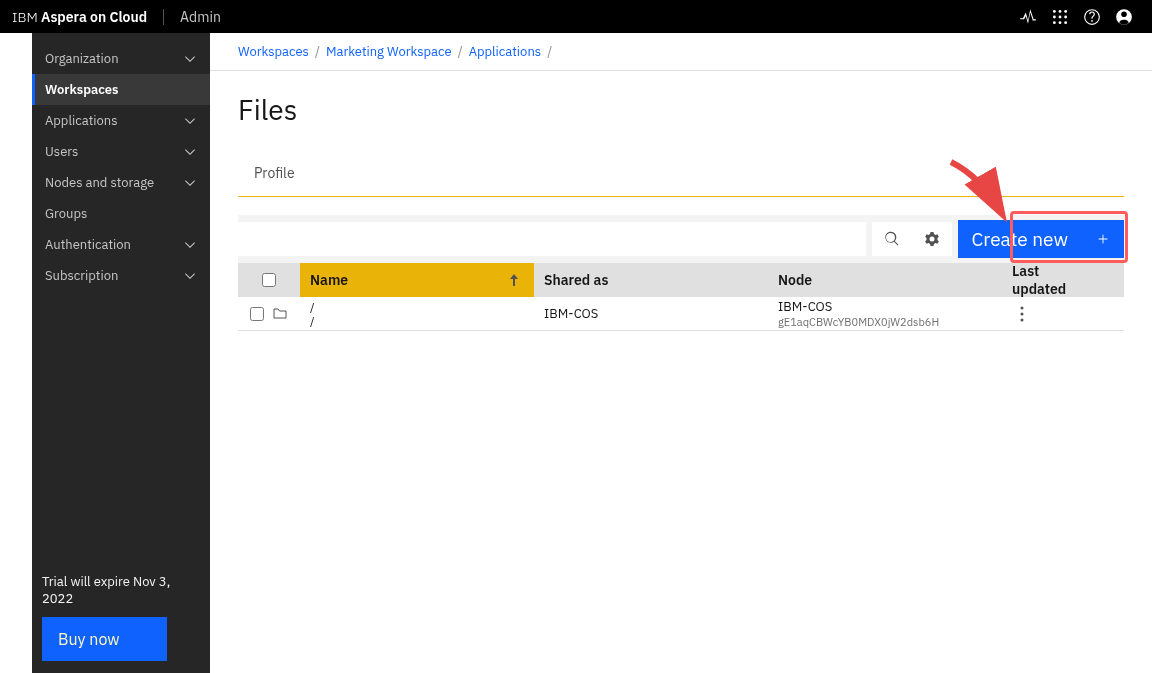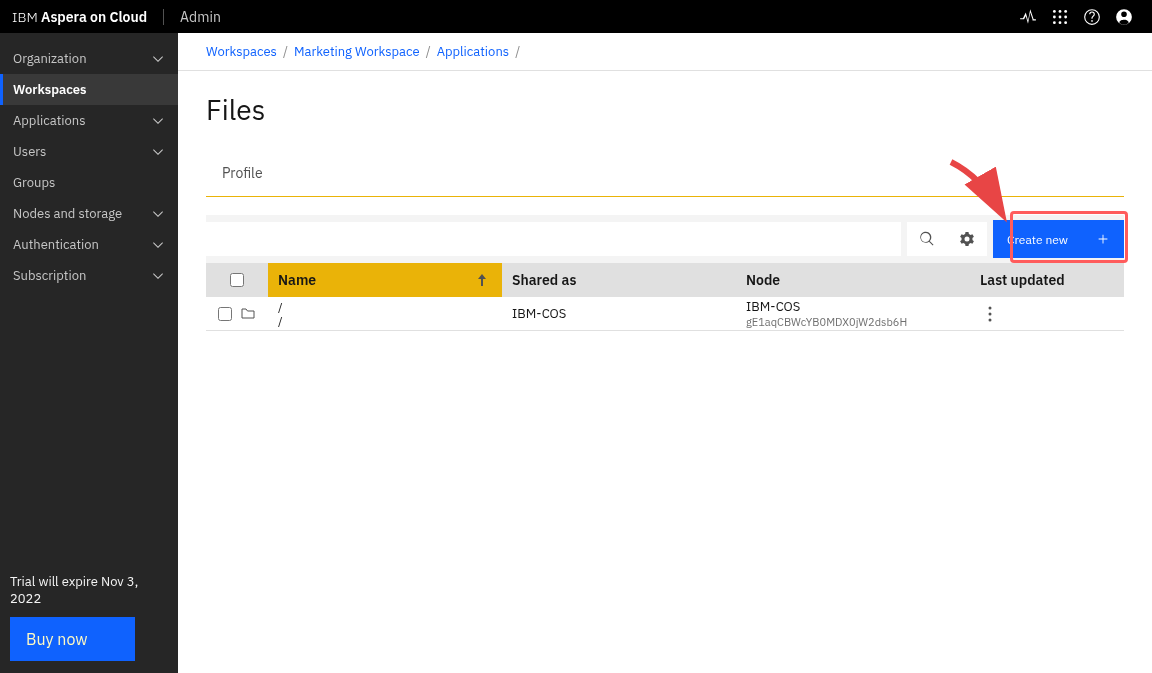--- a/index.html
+++ b/index.html
@@ -8,21 +8,21 @@
 .topbar { height: 33px; background: #000000; display: flex; align-items: center; padding: 0 12px; color: #fff; }
 .topbar .brand { font-size: 14px; }
 .topbar .brand .light { font-weight: 300; }
 .topbar .brand .bold { font-weight: 600; }
 .topbar .divider { width: 1px; height: 16px; background: #525252; margin: 0 16px; }
 .topbar .admin { font-size: 14px; color: #c6c6c6; }
 .topbar .spacer { flex: 1; }
 .topbar .icon-btn { width: 32px; height: 32px; display: flex; align-items: center; justify-content: center; cursor: pointer; }
 .topbar svg { fill: #fff; }
 
-.layout { display: flex; height: calc(673px - 33px); }
+.layout { display: flex; height: calc(673px - 33px); padding-left: 32px; }
 
 .sidebar { width: 178px; background: #262626; color: #c6c6c6; display: flex; flex-direction: column; }
 .sidebar .nav { flex: 1; padding-top: 10px; }
 .sidebar .nav-item { display: flex; align-items: center; justify-content: space-between; padding: 7px 12px 7px 10px; font-size: 13px; cursor: pointer; border-left: 3px solid transparent; }
 .sidebar .nav-item.active { background: #393939; color: #fff; border-left: 3px solid #0f62fe; font-weight: 600; }
 .sidebar .nav-item .chev { width: 16px; height: 16px; }
 .sidebar .footer { padding: 12px 10px; }
 .sidebar .trial { color: #f4f4f4; font-size: 13px; margin-bottom: 10px; }
 .sidebar .buy { background: #0f62fe; color: #fef9c3; padding: 12px 16px; font-size: 16px; cursor: pointer; width: 125px; }
 
@@ -34,21 +34,21 @@
 .content { padding: 20px 28px 0 28px; }
 .page-title { font-size: 28px; font-weight: 400; margin-bottom: 24px; }
 
 .tabs { display: flex; border-bottom: 1px solid #eab308; }
 .tab { padding: 12px 16px; font-size: 14px; cursor: pointer; border-bottom: 2px solid transparent; width: 156px; text-align: left; color: #525252; }
 .tab.active { border-bottom: 2px solid #0f62fe; color: #161616; font-weight: 600; }
 
 .toolbar { display: flex; align-items: center; background: #f4f4f4; margin-top: 18px; height: 48px; position: relative; }
 .search-area { flex: 1; background: #fff; height: 34px; margin-right: 6px; }
 .toolbar .icon-slot { width: 40px; display: flex; align-items: center; justify-content: center; background: #fff; height: 34px; }
-.create-btn { background: #0f62fe; color: #fff; padding: 0 14px; height: 38px; display: flex; align-items: center; gap: 28px; font-size: 12px; cursor: pointer; margin-left: 6px; }
+.create-btn { background: #0f62fe; color: #fff; padding: 0 14px; height: 38px; display: flex; align-items: center; gap: 28px; font-size: 19px; cursor: pointer; margin-left: 6px; }
 .create-highlight { position: absolute; right: -4px; top: -4px; border: 3px solid #ff5c5c; border-radius: 4px; padding: 4px; pointer-events: none; }
 .create-highlight-inner { width: 104px; height: 38px; }
 
 .arrow { position: absolute; top: -58px; right: 108px; pointer-events: none; }
 
 .table { width: 100%; }
 .thead { display: flex; background: #e0e0e0; height: 34px; align-items: center; font-size: 14px; font-weight: 600; }
 .col-check { width: 62px; display: flex; justify-content: center; }
 .col-name { flex: 0 0 234px; display: flex; align-items: center; justify-content: space-between; padding-right: 12px; background: #eab308; height: 100%; padding-left: 10px; gap: 36px; }
 .col-name.header { align-items: center; }
@@ -129,27 +129,27 @@
             <path fill="#c6c6c6" d="M16 22L6 12l1.4-1.4L16 19.2l8.6-8.6L26 12z"></path>
           </svg>
         </div>
         <div class="nav-item">
           <span>Users</span>
           <svg class="chev" viewBox="0 0 32 32">
             <path fill="#c6c6c6" d="M16 22L6 12l1.4-1.4L16 19.2l8.6-8.6L26 12z"></path>
           </svg>
         </div>
         <div class="nav-item">
+          <span>Nodes and storage</span>
+          <svg class="chev" viewBox="0 0 32 32">
+            <path fill="#c6c6c6" d="M16 22L6 12l1.4-1.4L16 19.2l8.6-8.6L26 12z"></path>
+          </svg>
+        </div>
+        <div class="nav-item">
           <span>Groups</span>
-        </div>
-        <div class="nav-item">
-          <span>Nodes and storage</span>
-          <svg class="chev" viewBox="0 0 32 32">
-            <path fill="#c6c6c6" d="M16 22L6 12l1.4-1.4L16 19.2l8.6-8.6L26 12z"></path>
-          </svg>
         </div>
         <div class="nav-item">
           <span>Authentication</span>
           <svg class="chev" viewBox="0 0 32 32">
             <path fill="#c6c6c6" d="M16 22L6 12l1.4-1.4L16 19.2l8.6-8.6L26 12z"></path>
           </svg>
         </div>
         <div class="nav-item">
           <span>Subscription</span>
           <svg class="chev" viewBox="0 0 32 32">

